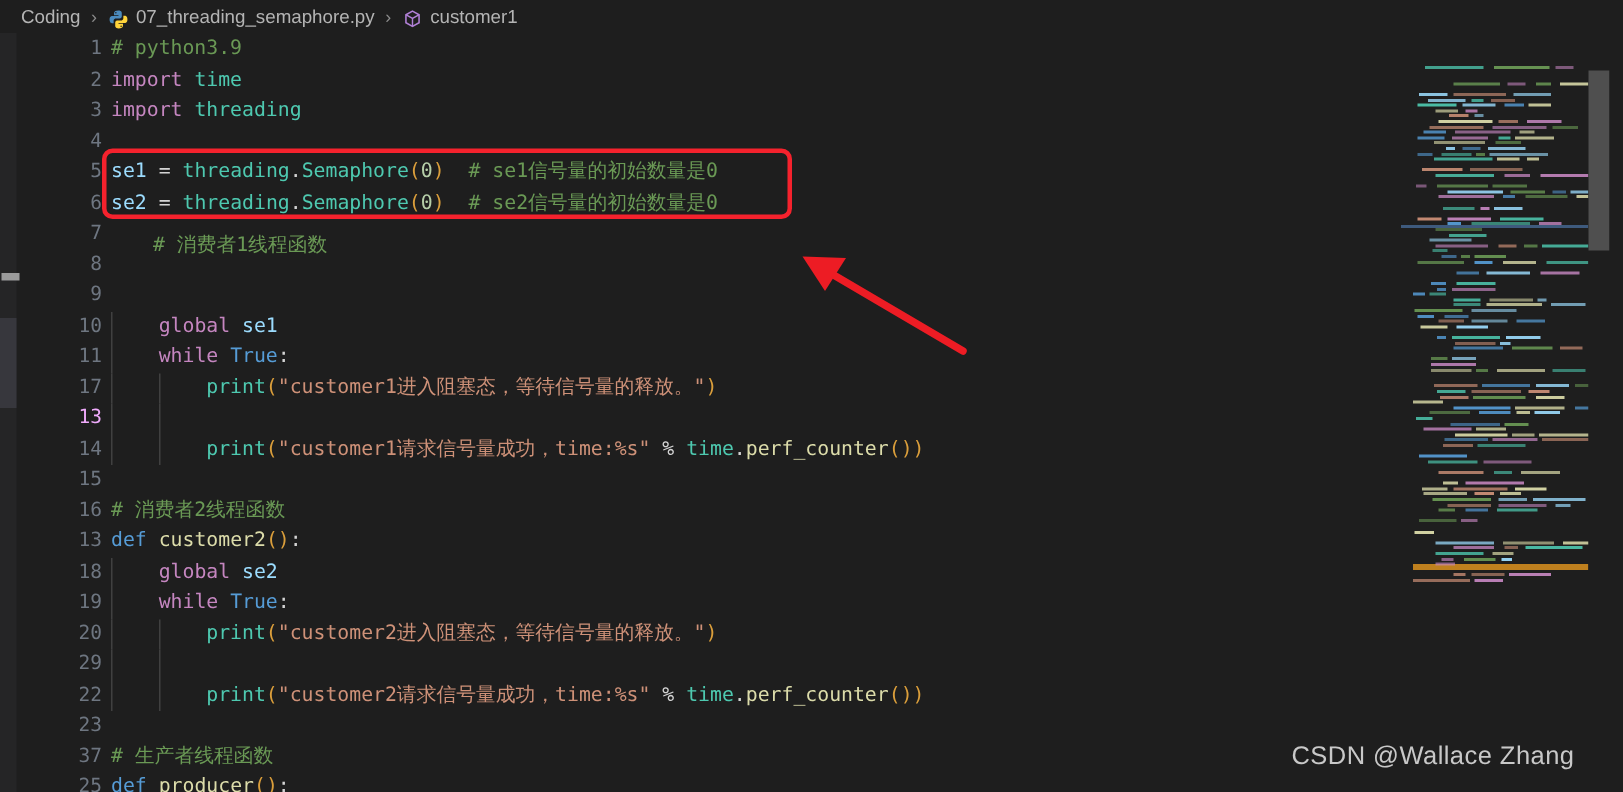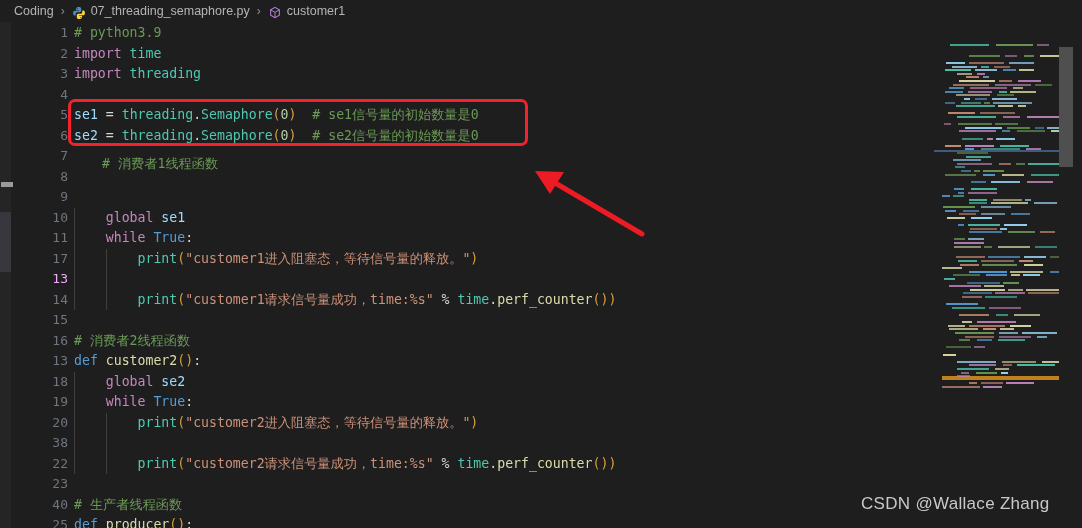--- a/index.html
+++ b/index.html
@@ -173,24 +173,24 @@
       <div class="ln" style="top: 206px;">11</div>
       <div class="ln" style="top: 226.5px;">17</div>
       <div class="ln active" style="top: 247px;">13</div>
       <div class="ln" style="top: 267.5px;">14</div>
       <div class="ln" style="top: 288px;">15</div>
       <div class="ln" style="top: 308.5px;">16</div>
       <div class="ln" style="top: 329px;">13</div>
       <div class="ln" style="top: 349.5px;">18</div>
       <div class="ln" style="top: 370px;">19</div>
       <div class="ln" style="top: 390.5px;">20</div>
-      <div class="ln" style="top: 411px;">38</div>
+      <div class="ln" style="top: 411px;">29</div>
       <div class="ln" style="top: 431.5px;">22</div>
       <div class="ln" style="top: 452px;">23</div>
-      <div class="ln" style="top: 472.5px;">40</div>
+      <div class="ln" style="top: 472.5px;">37</div>
       <div class="ln" style="top: 493px;">25</div>
     </div>
 
   <div id="codearea">
       <div class="line" style="top: 1px;"><span class="t-cmt">#&nbsp;python3.9</span></div>
       <div class="line" style="top: 21.5px;"><span class="t-kw">import</span>&nbsp;<span class="t-cls">time</span></div>
       <div class="line" style="top: 42px;"><span class="t-kw">import</span>&nbsp;<span class="t-cls">threading</span></div>
       <div class="line" style="top: 62.5px;"></div>
       <div class="line" style="top: 83px;"><span class="t-var">se1</span>&nbsp;<span class="t-pun">=</span>&nbsp;<span class="t-cls">threading</span><span class="t-pun">.</span><span class="t-cls">Semaphore</span><span class="t-par">(</span><span class="t-num">0</span><span class="t-par">)</span>&nbsp;&nbsp;<span class="t-cmt">#&nbsp;se1信号量的初始数量是0</span></div>
       <div class="line" style="top: 103.5px;"><span class="t-var">se2</span>&nbsp;<span class="t-pun">=</span>&nbsp;<span class="t-cls">threading</span><span class="t-pun">.</span><span class="t-cls">Semaphore</span><span class="t-par">(</span><span class="t-num">0</span><span class="t-par">)</span>&nbsp;&nbsp;<span class="t-cmt">#&nbsp;se2信号量的初始数量是0</span></div>

